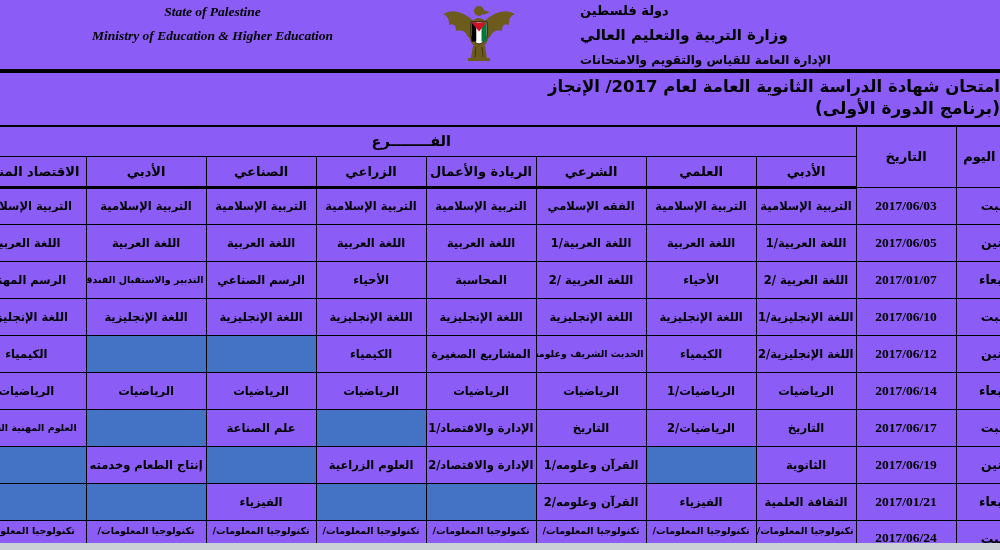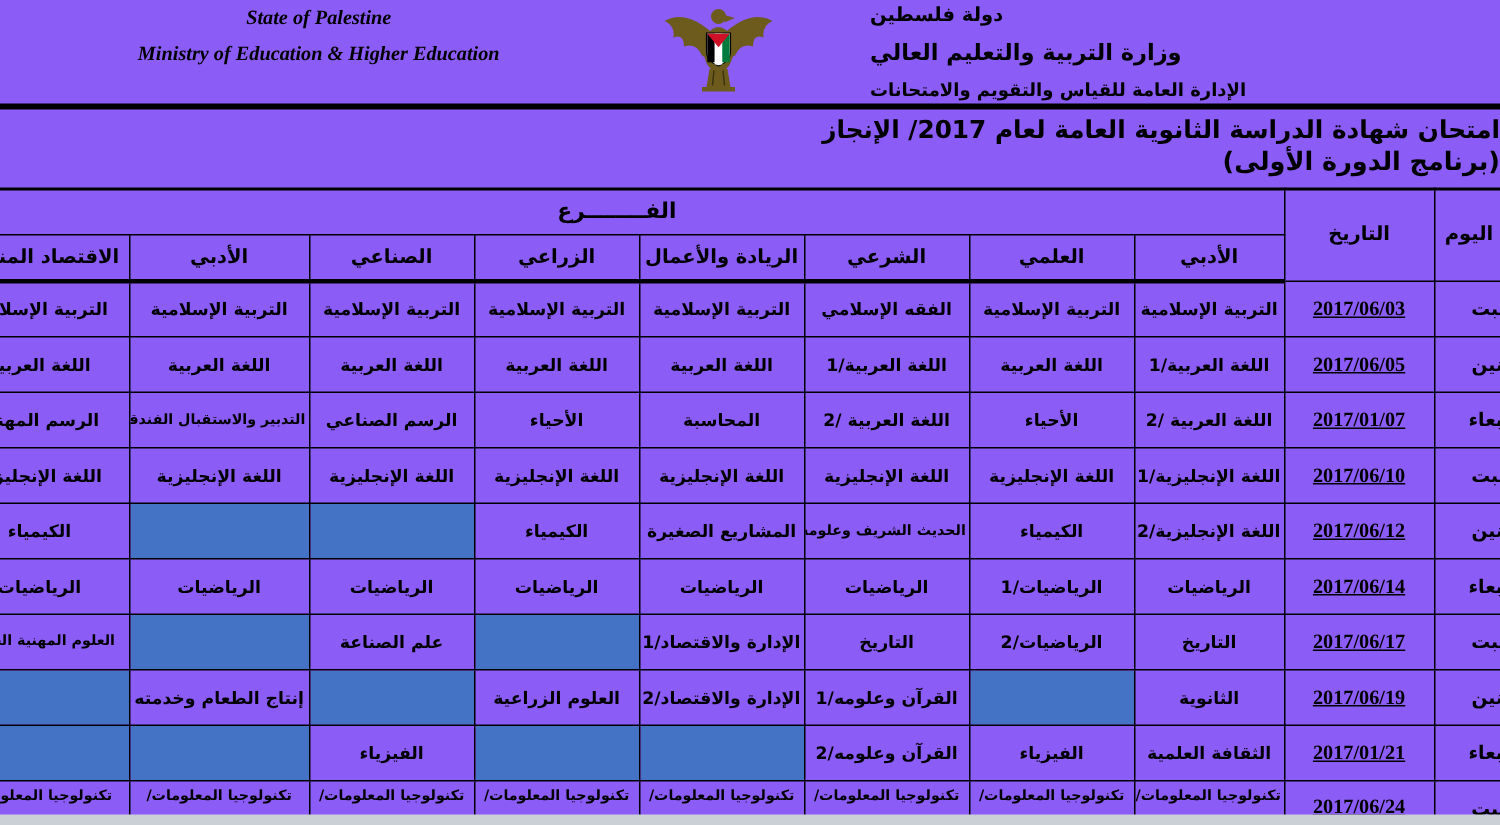--- a/index.html
+++ b/index.html
@@ -29,21 +29,21 @@
               font-weight:bold;padding:0 2px;white-space:nowrap;overflow:hidden;}
   .sched thead tr.r1{height:30px;}
   .sched thead tr.r2{height:31px;}
   .sched thead tr.r2 th{border-bottom:3px solid #000;font-size:13px;}
   th.branch-span{font-size:14.5px;}
   th.day-h{padding-right:45px;font-size:13px;}
   th.date-h{font-size:13px;}
   .sched tbody tr{height:37px;}
   td.subj{font-size:11.5px;}
   td.subj.small{font-size:9.5px;}
-  td.date{font-family:"Liberation Serif",serif;direction:ltr;font-size:13.5px;text-decoration:underline;}
+  td.date{font-family:"Liberation Serif",serif;direction:ltr;font-size:13.5px;}
   td.day{font-size:12.5px;}
   td.hl{background:#4472C4;}
   td.clip-top{vertical-align:top;padding-top:4px;}
 
   .bottom-band{position:absolute;left:0;top:543px;width:1000px;height:7px;background:#cbd0d6;}
 </style>
 </head>
 <body>
 
 <div class="page">

